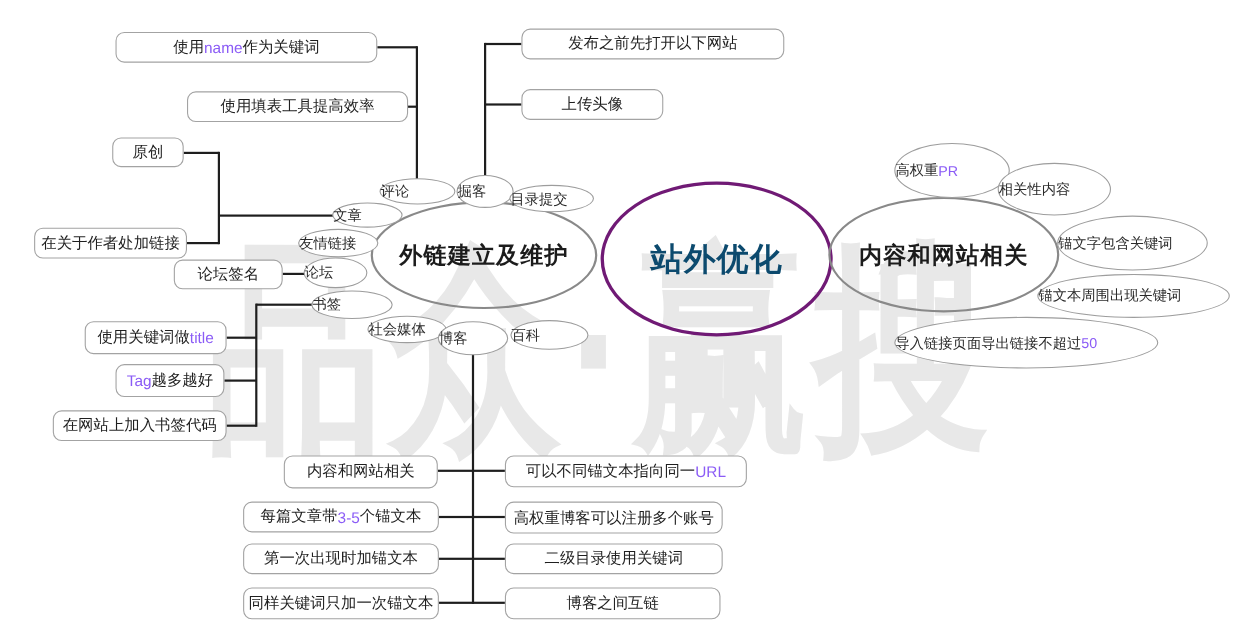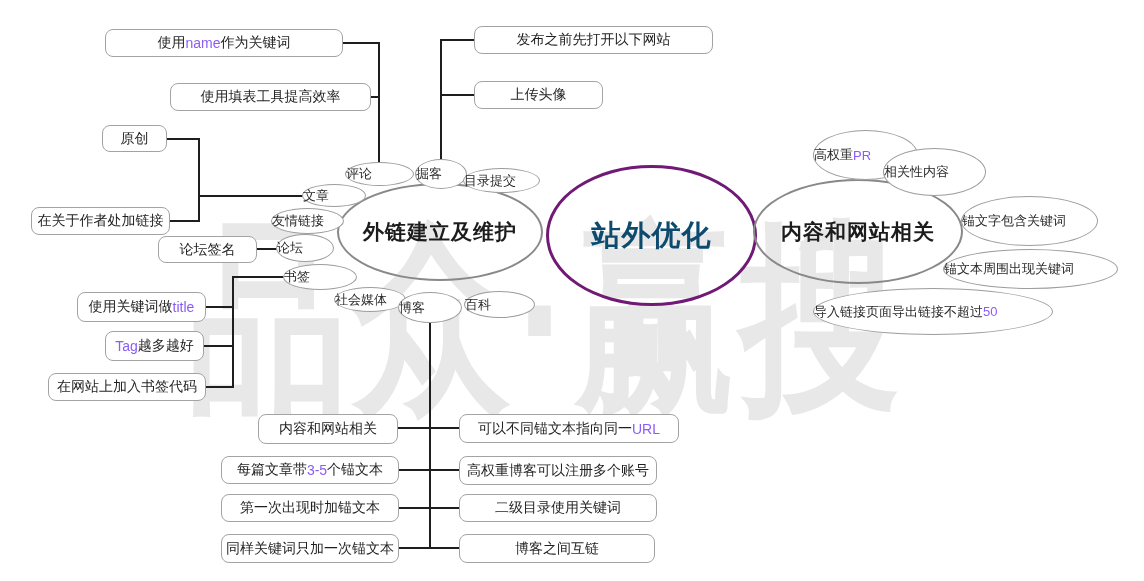--- a/index.html
+++ b/index.html
@@ -90,21 +90,21 @@
   <div class="ell" style="left:463px;top:168px;width:77px;height:25px">目录提交</div>
   <div class="ell" style="left:302px;top:184px;width:64px;height:23px">文章</div>
   <div class="ell" style="left:271px;top:208px;width:73px;height:26px">友情链接</div>
   <div class="ell" style="left:276px;top:234px;width:58px;height:28px">论坛</div>
   <div class="ell" style="left:283px;top:264px;width:74px;height:26px">书签</div>
   <div class="ell" style="left:334px;top:287px;width:72px;height:25px">社会媒体</div>
   <div class="ell" style="left:398px;top:292px;width:64px;height:31px">博客</div>
   <div class="ell" style="left:464px;top:291px;width:71px;height:27px">百科</div>
 
   <div class="ell" style="left:813px;top:130px;width:105px;height:50px">高权重<span class="lat">PR</span></div>
-  <div class="ell" style="left:883px;top:148px;width:103px;height:48px">相关性内容</div>
+  <div class="ell" style="left:907px;top:148px;width:103px;height:48px">相关性内容</div>
   <div class="ell" style="left:961px;top:196px;width:137px;height:50px">锚文字包含关键词</div>
   <div class="ell" style="left:943px;top:249px;width:175px;height:40px">锚文本周围出现关键词</div>
   <div class="ell" style="left:813px;top:288px;width:240px;height:47px">导入链接页面导出链接不超过<span class="lat">50</span></div>
 
   <div class="box" style="left:105px;top:29px;width:238px;height:28px">使用<span class="lat">name</span>作为关键词</div>
   <div class="box" style="left:170px;top:83px;width:201px;height:28px">使用填表工具提高效率</div>
   <div class="box" style="left:102px;top:125px;width:65px;height:27px">原创</div>
   <div class="box" style="left:31px;top:207px;width:139px;height:28px">在关于作者处加链接</div>
   <div class="box" style="left:158px;top:236px;width:99px;height:27px">论坛签名</div>
   <div class="box" style="left:77px;top:292px;width:129px;height:30px">使用关键词做 <span class="lat">title</span></div>

